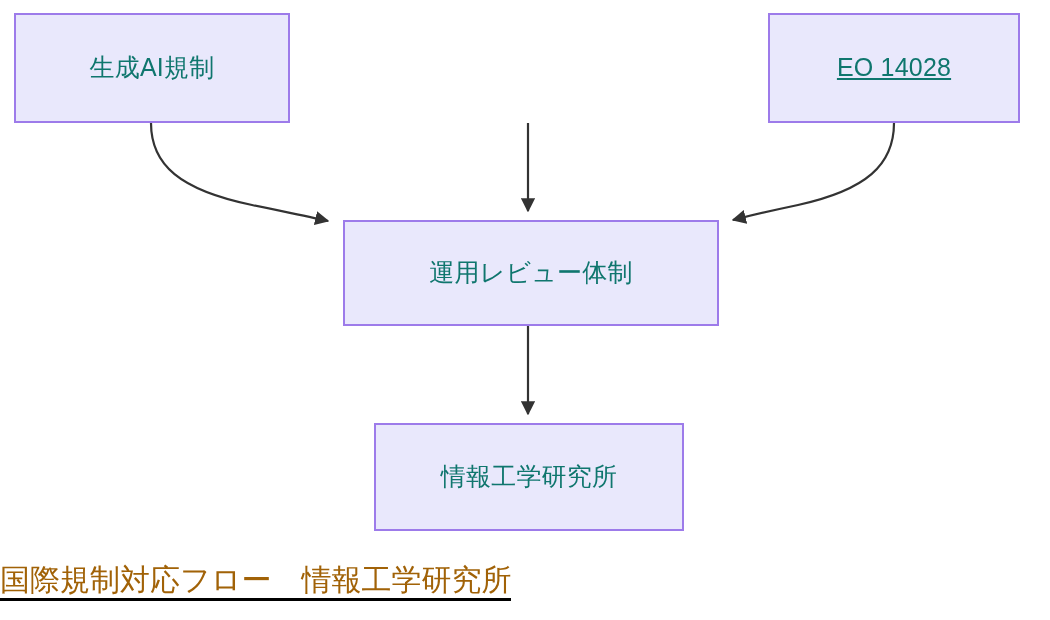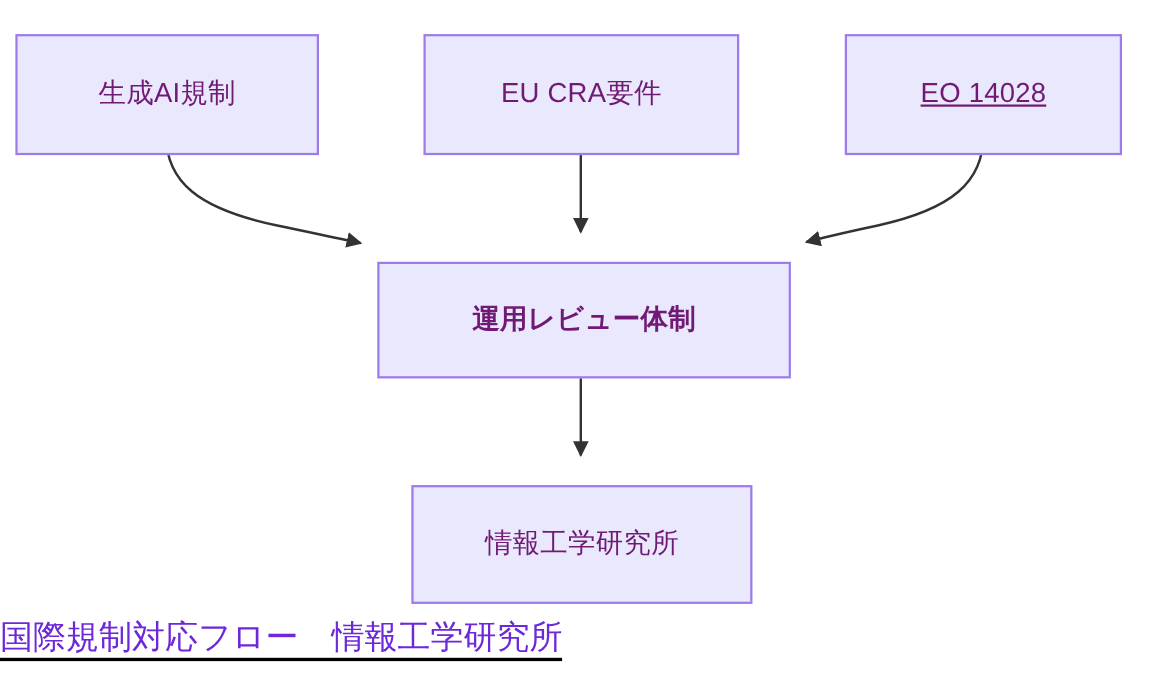--- a/index.html
+++ b/index.html
@@ -20,31 +20,30 @@
   }
   .node {
     position: absolute;
     box-sizing: border-box;
     background: #e9e8fc;
     border: 2px solid #9d7bea;
     display: flex;
     align-items: center;
     justify-content: center;
     text-align: center;
-    color: #701a75;
+    color: #0f766e;
     font-size: 25px;
     line-height: 1.25;
     letter-spacing: 0.2px;
     white-space: nowrap;
-    margin-top: 18px;
   }
   #node-gen-ai   { left: 14px;  top: 13px;  width: 276px; height: 110px; }
   #node-eu-cra   { left: 385px; top: 13px;  width: 287px; height: 110px; }
   #node-eo       { left: 768px; top: 13px;  width: 252px; height: 110px; text-decoration: underline; }
-  #node-review   { left: 343px; top: 220px; width: 376px; height: 106px; font-weight: bold; }
+  #node-review   { left: 343px; top: 220px; width: 376px; height: 106px; }
   #node-update   { left: 374px; top: 423px; width: 310px; height: 108px; }
 
   #edges {
     position: absolute;
     left: 0;
     top: 0;
     width: 1050px;
     height: 620px;
     pointer-events: none;
   }
@@ -53,21 +52,21 @@
     stroke: #333333;
     stroke-width: 2.2;
   }
 
   #caption {
     position: absolute;
     left: 0px;
     top: 560px;
     font-size: 30px;
     line-height: 1.3;
-    color: #6d28d9;
+    color: #a16207;
     white-space: nowrap;
     font-weight: 500;
   }
   #caption-text {
     border-bottom: 3px solid #000000;
     padding-bottom: 2px;
   }
 </style>
 </head>
 <body>
@@ -87,23 +86,20 @@
 
     <path class="edge-path" d="M 894 123 C 894 165, 866 190, 798 205 C 760 213, 745 217, 733 220" marker-end="url(#arrowhead)"></path>
 
     <path class="edge-path" d="M 528 326 L 528 414" marker-end="url(#arrowhead)"></path>
   </svg>
 
   <div class="node" id="node-gen-ai">
     <span>生成AI規制</span>
   </div>
 
-  <div class="node" id="node-eu-cra">
-    <span>EU CRA要件</span>
-  </div>
 
   <div class="node" id="node-eo">
     <span>EO 14028</span>
   </div>
 
   <div class="node" id="node-review">
     <span>運用レビュー体制</span>
   </div>
 
   <div class="node" id="node-update">

